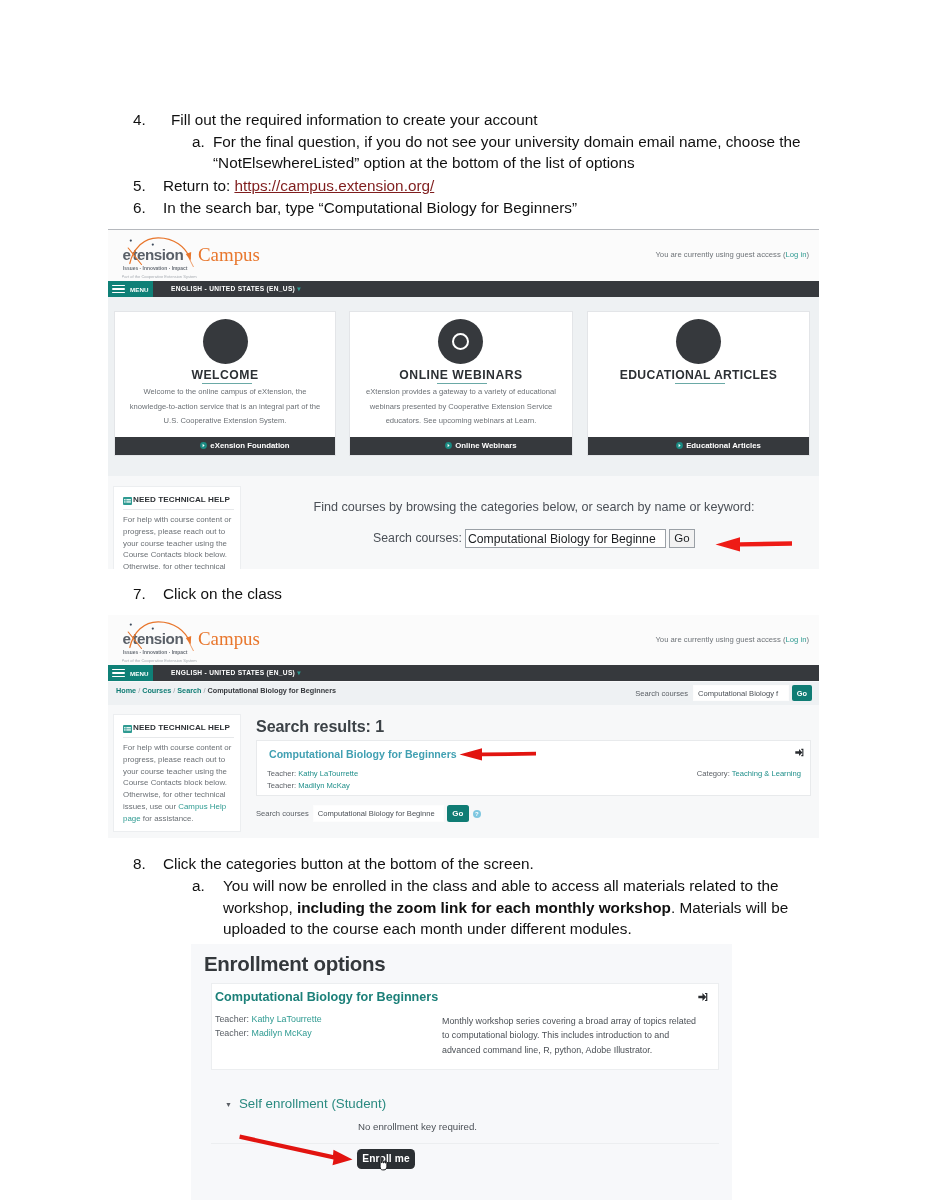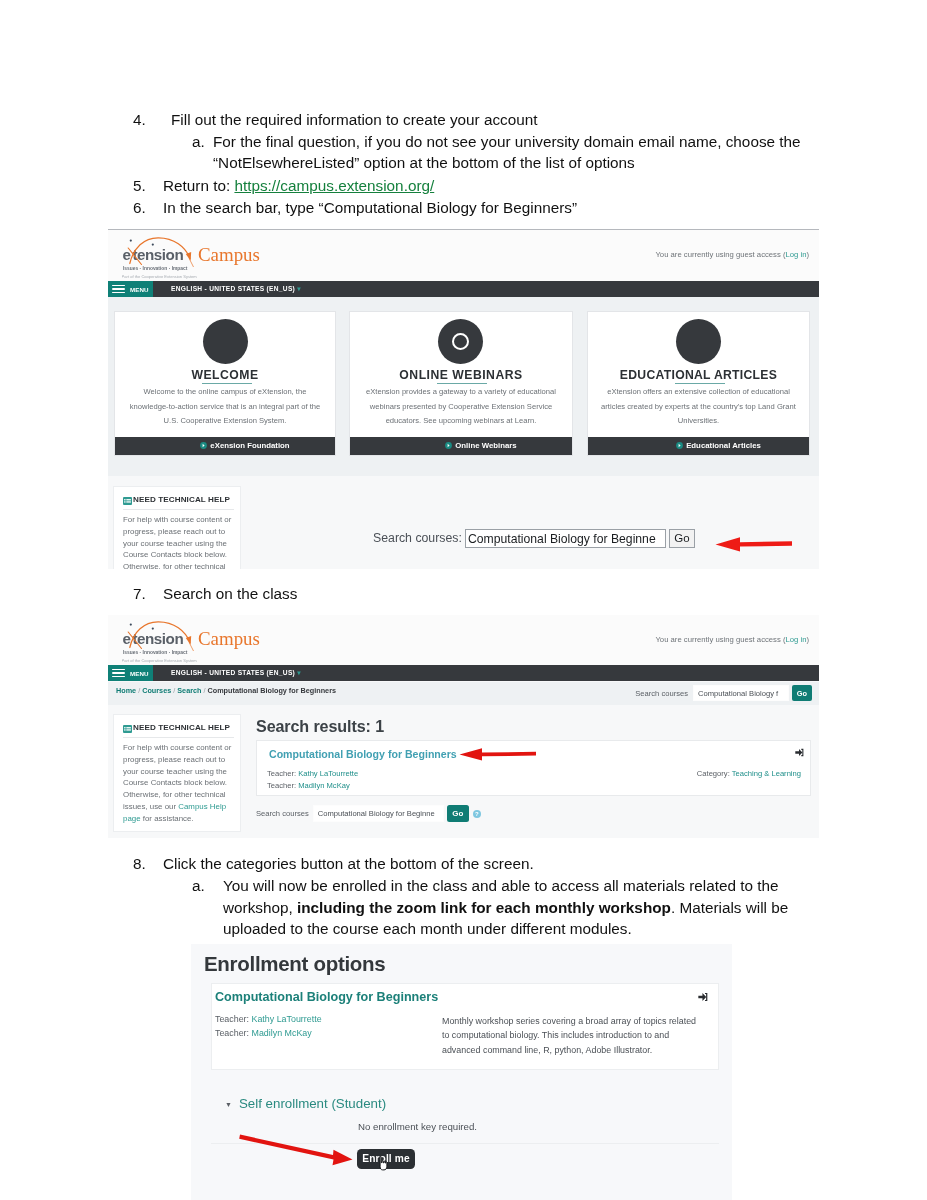--- a/index.html
+++ b/index.html
@@ -3,21 +3,21 @@
 <meta charset="utf-8">
 <style>
   html,body{margin:0;padding:0;background:#fff;}
   body{width:927px;height:1200px;font-family:"Liberation Sans",sans-serif;-webkit-font-smoothing:antialiased;}
   .page{position:relative;width:927px;height:1200px;overflow:hidden;background:#fff;}
 
   
   .doc-li{position:absolute;font-size:15.3px;line-height:21.7px;color:#111;}
   .doc-li .marker{position:absolute;text-align:left;}
   .doc-li .body{display:block;}
-  .doc-link{color:#15803d;text-decoration:underline;margin-top:31px;}
+  .doc-link{color:#7f1d1d;text-decoration:underline;margin-top:31px;}
 
   
   .shot{position:absolute;background:#fff;overflow:hidden;}
   .shot .topline{position:absolute;left:0;right:0;top:0;height:1px;background:#b5b8bd;}
 
   
   .brandbar{position:relative;background:#fbfbfb;}
   .logo{position:absolute;}
   .guest{position:absolute;color:#6f7479;}
   .guest a{color:#2f9b92;text-decoration:none;}
@@ -82,21 +82,21 @@
   <span class="body" style="margin-left:30px;"><span>Return to: </span><span class="doc-link">https://campus.extension.org/</span></span>
 </div>
 
 <div class="doc-li" style="left:133px;top:196.5px;width:700px;">
   <span class="marker" style="left:0;">6.</span>
   <span class="body" style="margin-left:30px;">In the search bar, type “Computational Biology for Beginners”</span>
 </div>
 
 <div class="doc-li" style="left:133px;top:583px;width:700px;">
   <span class="marker" style="left:0;">7.</span>
-  <span class="body" style="margin-left:30px;">Search on the class</span>
+  <span class="body" style="margin-left:30px;">Click on the class</span>
 </div>
 
 <div class="doc-li" style="left:133px;top:853px;width:700px;">
   <span class="marker" style="left:0;">8.</span>
   <span class="body" style="margin-left:30px;">Click the categories button at the bottom of the screen.</span>
 </div>
 
 <div class="doc-li" style="left:192px;top:875px;width:700px;white-space:nowrap;">
   <span class="marker" style="left:0;">a.</span>
   <div class="body" style="margin-left:31px;">
@@ -174,25 +174,20 @@
       <div class="cfoot" style="height:18px;line-height:18px;font-size:7.8px;"><svg width="7" height="7" viewBox="0 0 7 7" style="vertical-align:-0.5px;margin-right:3px;">
               <circle cx="3.5" cy="3.5" r="3.4" fill="#1a8b83"></circle>
               <path d="M2.6 1.7 L4.6 3.5 L2.6 5.3 Z" fill="#ffffff"></path>
             </svg><span>Online Webinars</span></div>
     </div>
 
     <div class="card" style="left:479px;top:14px;width:223px;height:145px;">
       <div class="circ" style="left:88px;top:7px;width:45px;height:45px;"></div>
       <div class="ctitle" style="top:56px;font-size:12.2px;letter-spacing:0.3px;">EDUCATIONAL ARTICLES</div>
       <div class="cline" style="left:87px;top:71px;width:50px;"></div>
-      <div class="cbody" style="top:73px;padding:0 11px;font-size:7.6px;line-height:14.5px;">
-            <div>eXtension offers an extensive collection of educational</div>
-            <div>articles created by experts at the country's top Land Grant</div>
-            <div>Universities.</div>
-          </div>
       <div class="cfoot" style="height:18px;line-height:18px;font-size:7.8px;"><svg width="7" height="7" viewBox="0 0 7 7" style="vertical-align:-0.5px;margin-right:3px;">
               <circle cx="3.5" cy="3.5" r="3.4" fill="#1a8b83"></circle>
               <path d="M2.6 1.7 L4.6 3.5 L2.6 5.3 Z" fill="#ffffff"></path>
             </svg><span>Educational Articles</span></div>
     </div>
   </div>
 
   <div style="position:absolute;left:0;top:247px;width:711px;height:93px;background:#f7f8f9;">
     <div class="helpblk" style="left:5px;top:10px;width:128px;height:120px;border-color:#eceef0;">
       <svg style="position:absolute;left:9px;top:9.5px;" width="9" height="8" viewBox="0 0 9 8">
@@ -205,20 +200,21 @@
       <div class="htitle" style="left:19px;top:8px;font-size:8.1px;letter-spacing:0.1px;">NEED TECHNICAL HELP</div>
       <div class="hrule" style="left:9px;top:22px;width:111px;"></div>
       <div class="hbody" style="left:9px;top:27px;width:140px;font-size:7.9px;line-height:11.8px;white-space:nowrap;">
         <div>For help with course content or</div>
         <div>progress, please reach out to</div>
         <div>your course teacher using the</div>
         <div>Course Contacts block below.</div>
         <div>Otherwise, for other technical</div>
       </div>
     </div>
+    <div style="position:absolute;left:136px;top:24px;width:580px;text-align:center;font-size:12.6px;color:#4b5057;">Find courses by browsing the categories below, or search by name or keyword:</div>
     <div style="position:absolute;left:0px;top:55px;width:711px;height:20px;">
       <span style="position:absolute;left:265px;top:0px;font-size:12.3px;color:#4b5057;">Search courses:</span>
       <div class="inputbox" style="position:absolute;left:357px;top:-2px;width:201px;height:19px;font-size:12.2px;padding-left:2px;border-color:#9aa0a6;color:#1a1d20;">
         <span>Computational Biology for Beginne</span>
       </div>
       <div style="position:absolute;left:561px;top:-2px;width:26px;height:19px;border:1px solid #9aa0a6;background:#f2f2f2;box-sizing:border-box;font-size:11.5px;color:#1a1d20;text-align:center;line-height:17px;"><span>Go</span></div>
     </div>
   </div>
 </div>
 

